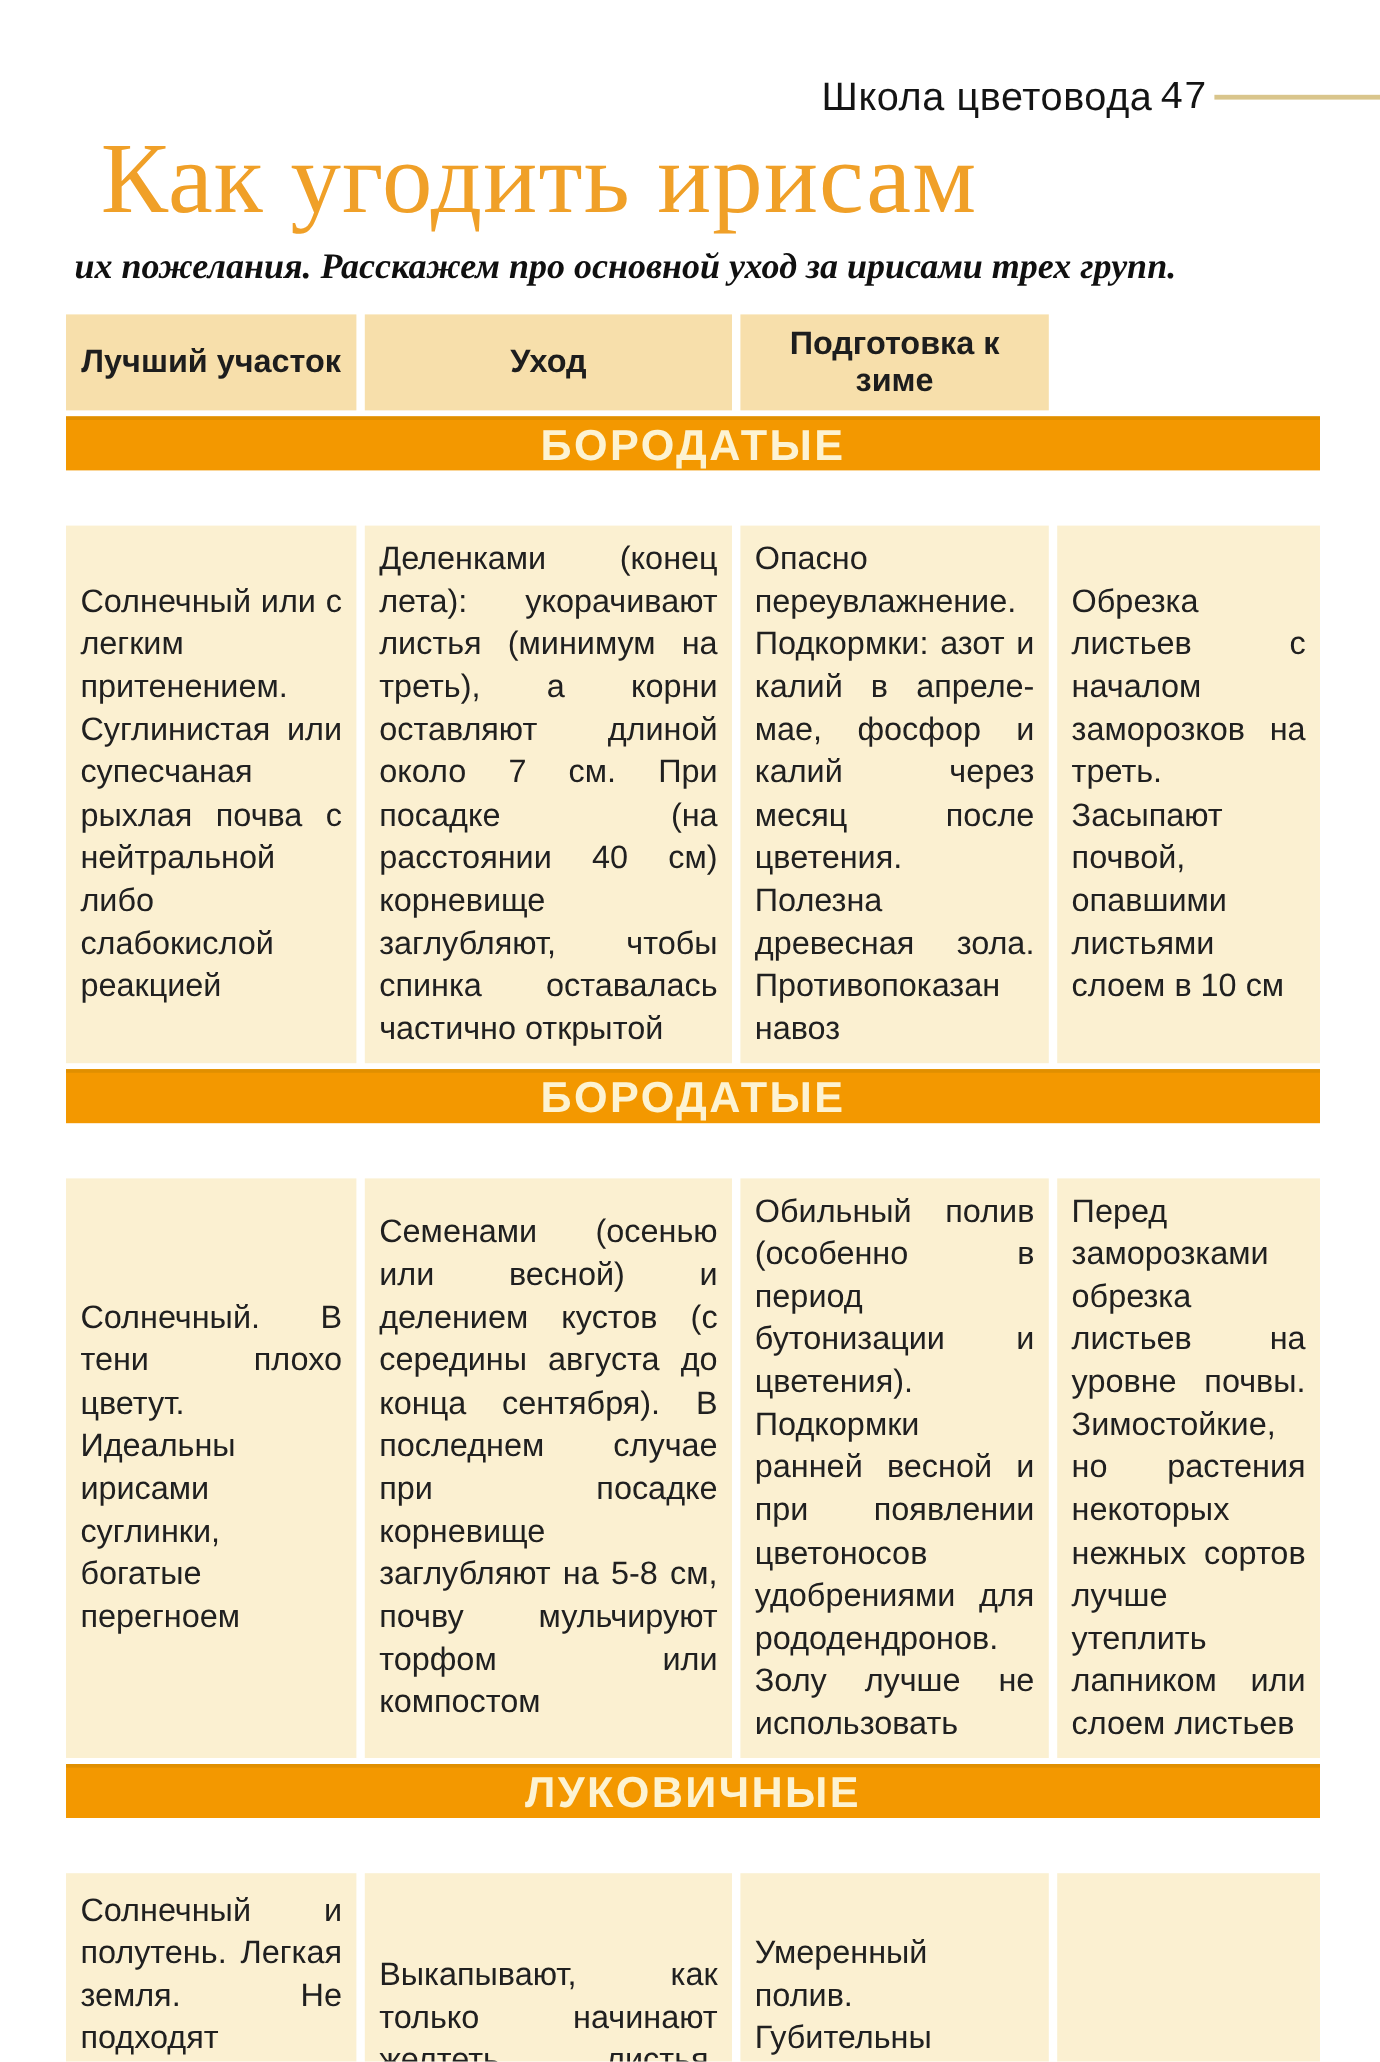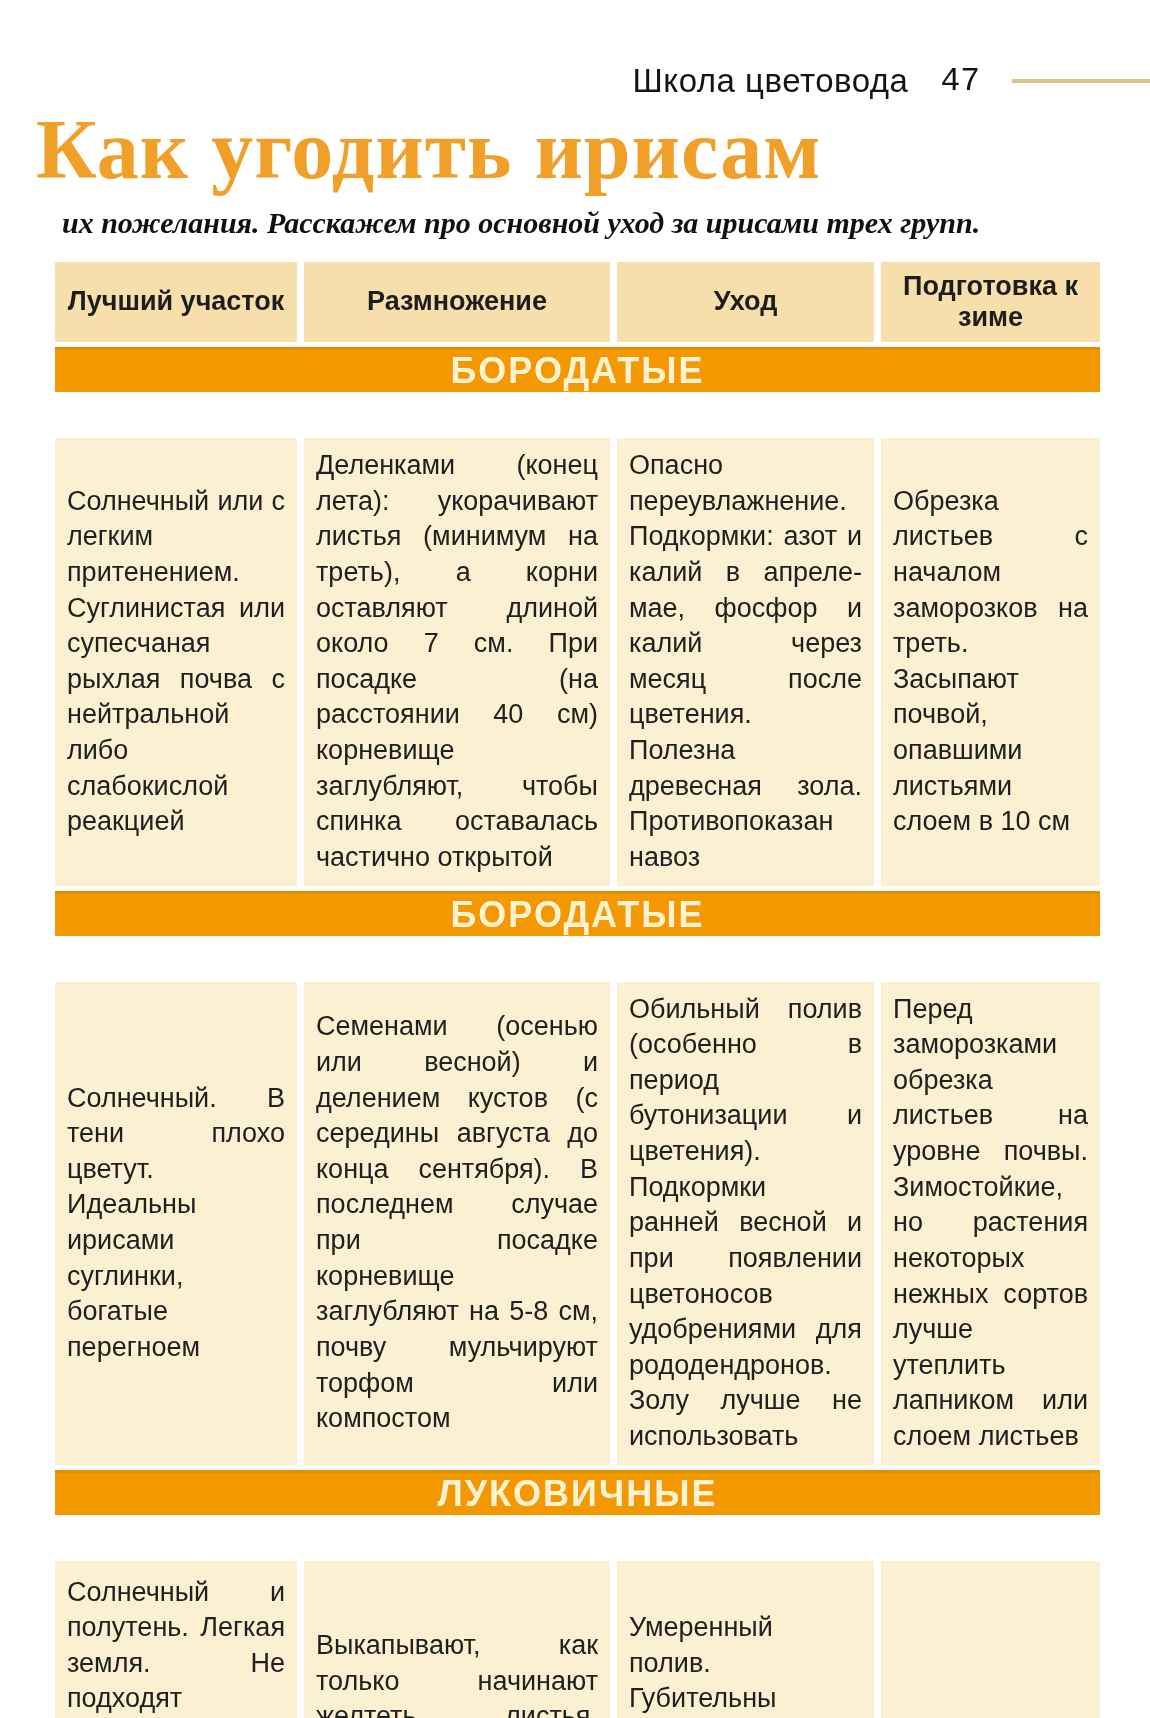--- a/index.html
+++ b/index.html
@@ -18,38 +18,38 @@
     font-family:"Liberation Sans", sans-serif;
     color:var(--ink);
     position:relative;
     overflow:hidden;
   }
   .page{width:1150px;height:1718px;position:relative;}
 
   
   .mast{
     display:flex;align-items:center;justify-content:flex-end;
-    padding-top:62px;gap:26px;
+    padding-top:62px;
   }
   .mast .section-label{
     font-size:33px;letter-spacing:.5px;color:#141414;
   }
   .mast .page-number{
     font-size:33px;color:#141414;padding-left:6px;font-family:Liberation Mono, monospace;
   }
   .mast .rule{
     width:138px;height:4px;background:var(--rule-tan);
     margin-left:6px;
   }
 
   
   .title{
-    margin:8px 0 6px 36px;
+    margin:8px 0 6px 84px;
     font-family:"Liberation Serif", serif;
-    font-weight:700;
+    font-weight:400;
     font-size:84px;line-height:1.0;
     color:var(--title-orange);
     letter-spacing:1px;
   }
   .intro{
     margin:10px 0 0 62px;
     font-family:"Liberation Serif", serif;
     font-style:italic;font-weight:600;
     font-size:30px;line-height:1.4;color:#101010;
   }
@@ -106,21 +106,20 @@
 
   <h1 class="title">Как угодить ирисам</h1>
 
   <div class="intro">
     <div>их пожелания. Расскажем про основной уход за ирисами трех групп.</div>
   </div>
 
   <div class="grid">
 
     <div class="cell head">Лучший участок</div>
-    <div class="cell head">Размножение</div>
     <div class="cell head">Уход</div>
     <div class="cell head">Подготовка к зиме</div>
 
     <div class="band">БОРОДАТЫЕ</div>
     <div class="cell body r1">Солнечный или с легким притенением. Суглинистая или супесчаная рыхлая почва с нейтральной либо слабокислой реакцией</div>
     <div class="cell body r1">Деленками (конец лета): укорачивают листья (минимум на треть), а корни оставляют длиной около 7 см. При посадке (на расстоянии 40 см) корневище заглубляют, чтобы спинка оставалась частично открытой</div>
     <div class="cell body r1">Опасно переувлажнение. Подкормки: азот и калий в апреле-мае, фосфор и калий через месяц после цветения. Полезна древесная зола. Противопоказан навоз</div>
     <div class="cell body r1">Обрезка листьев с началом заморозков на треть. Засыпают почвой, опавшими листьями слоем в 10 см</div>
 
     <div class="band">БОРОДАТЫЕ</div>

